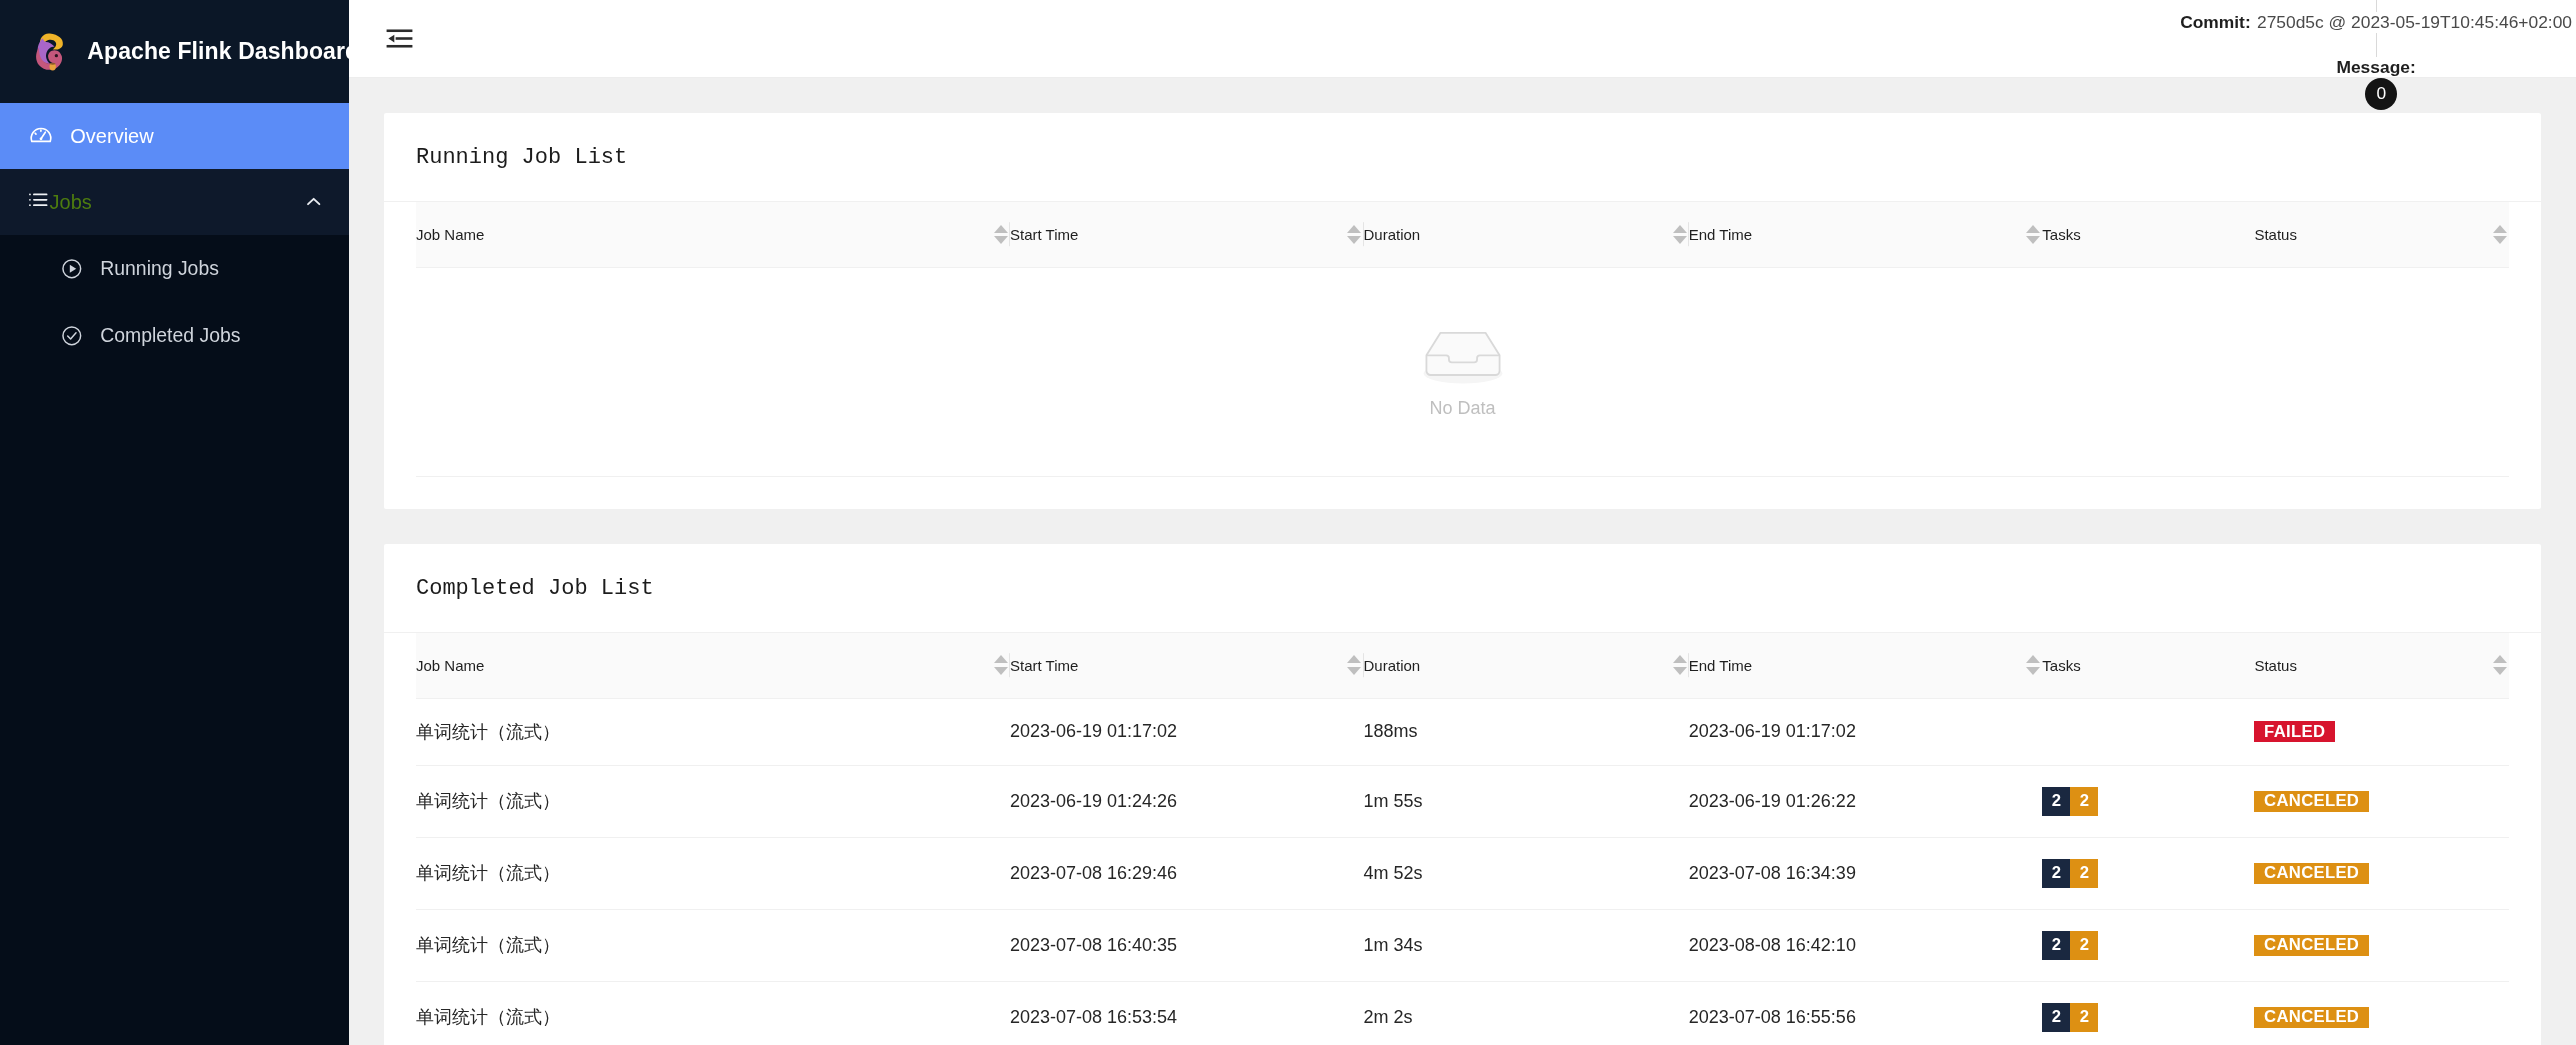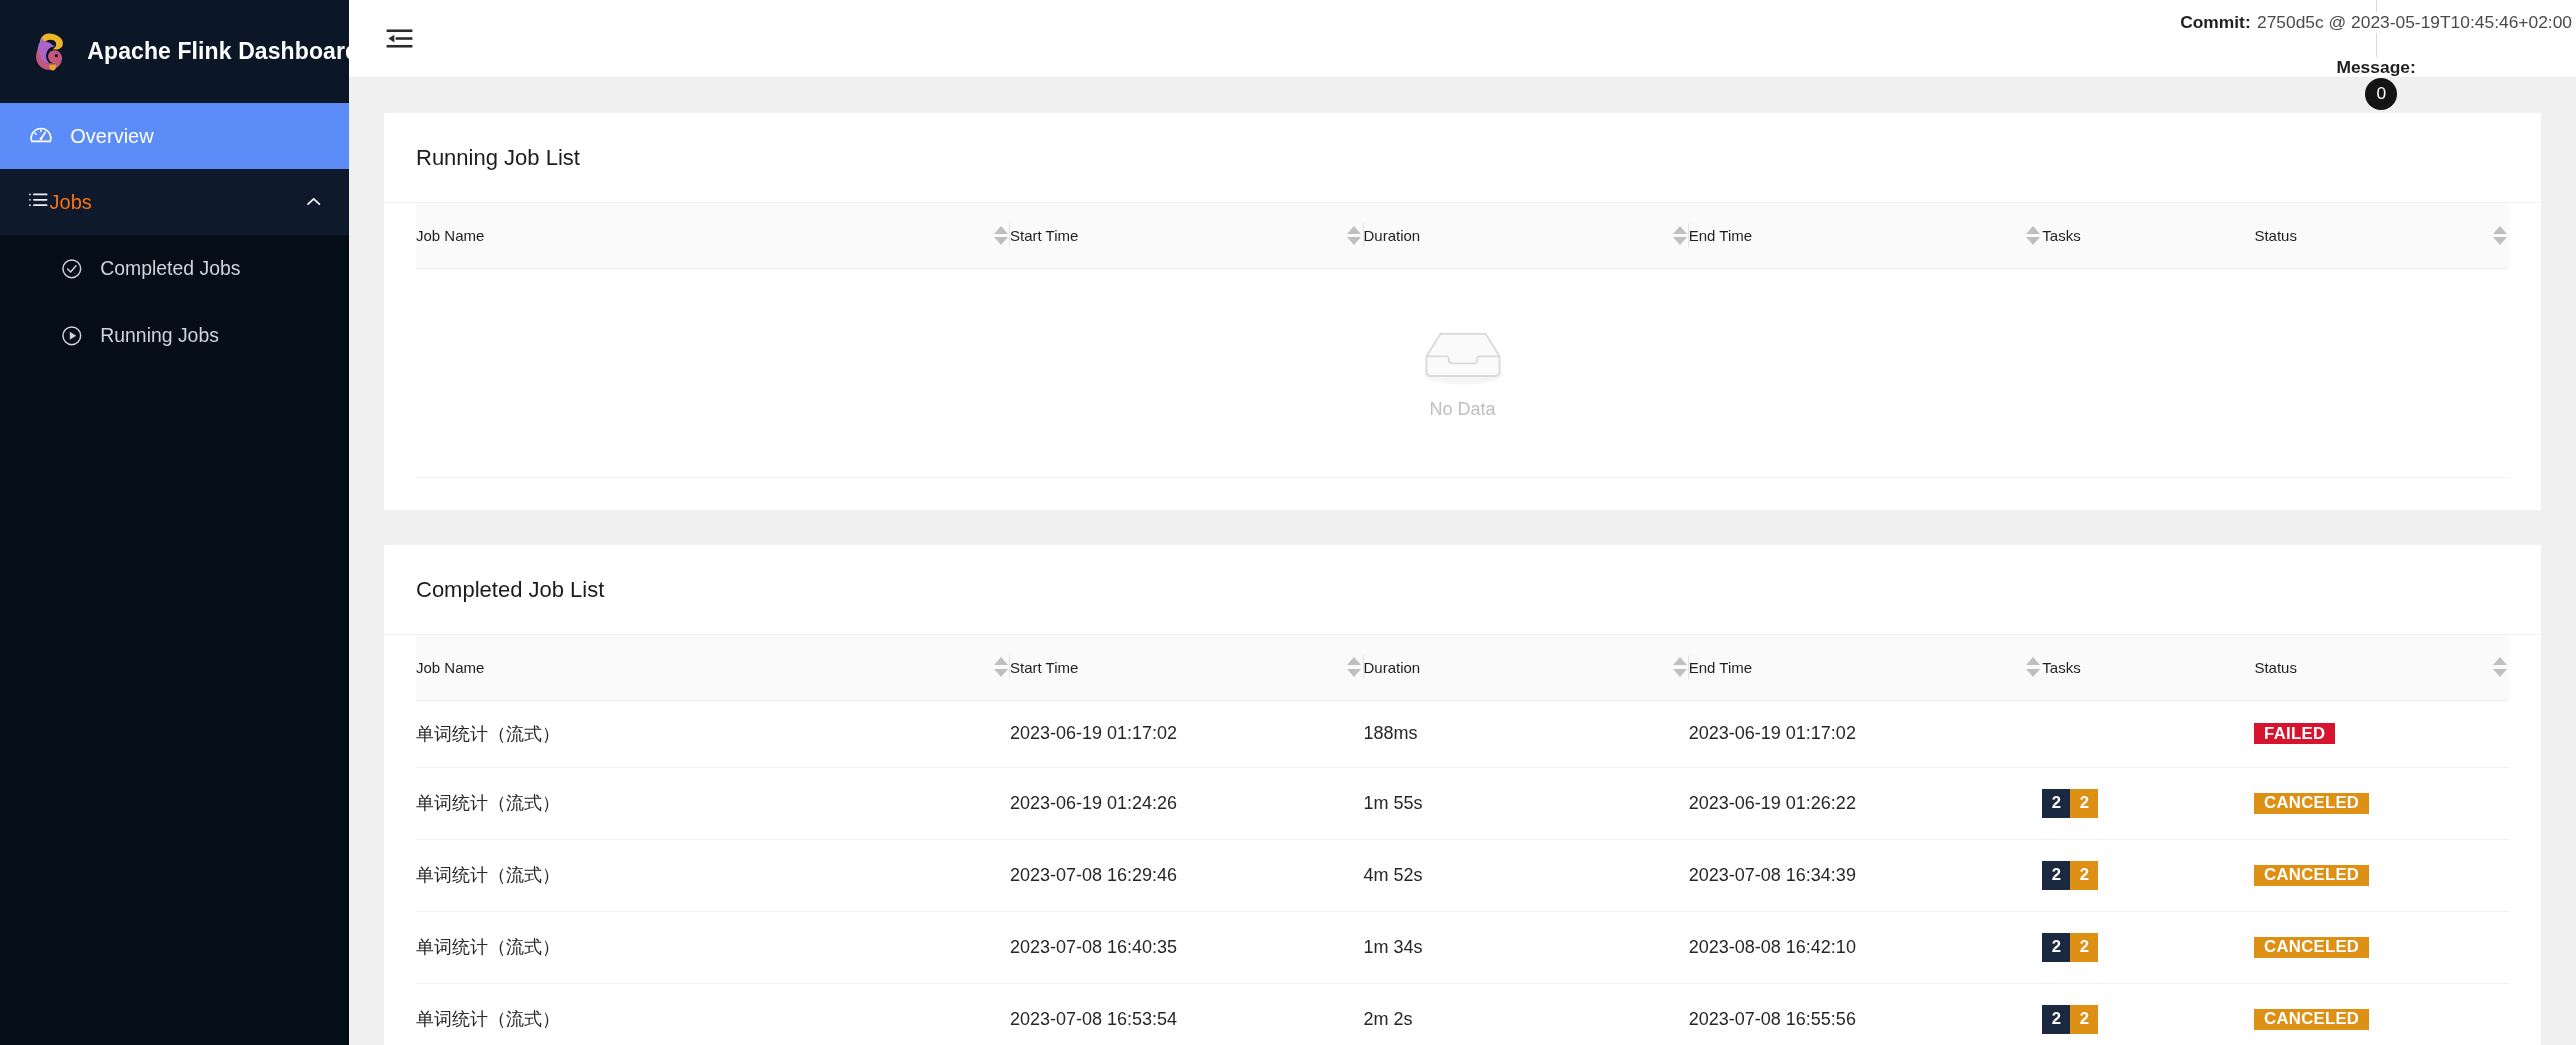--- a/index.html
+++ b/index.html
@@ -76,21 +76,21 @@
 
   .nav-group-header {
     height: 66px;
     display: flex;
     align-items: center;
     padding-left: 26px;
     padding-right: 23.6px;
     background: #0e192b;
     cursor: pointer;
     font-size: 20px;
-    color: #f97316;
+    color: #4d7c0f;
   }
   .nav-group-header .nav-label { flex: 1 1 auto; white-space: nowrap; }
   .caret {
     width: 23.6px; height: 23.6px;
     flex: 0 0 23.6px;
     display: flex; align-items: center; justify-content: center;
   }
 
   .nav-submenu {
     background: #050d19;
@@ -179,20 +179,21 @@
   }
 
   .card {
     background: #ffffff;
     border-radius: 2.1px;
     margin-bottom: 35px;
   }
   .card-head {
     padding: 32px 32px 31px 32px;
     border-bottom: 0.7px solid #f0f0f0;
+    font-family: Liberation Mono, monospace;
   }
   .card-title {
     font-size: 22px;
     color: #1c1c1c;
     font-weight: normal;
   }
   .card-body { padding: 0 32px 32px 32px; }
 
   
   table.jt {
@@ -348,33 +349,33 @@
             <polyline points="5,15 12,8.5 19,15" stroke-linecap="round" stroke-linejoin="round"></polyline>
           </svg>
         </span>
       </div>
 
       <div class="nav-submenu">
         <div class="nav-subitem">
           <span class="nav-icon">
             <svg width="23.6" height="23.6" viewBox="0 0 24 24" fill="none" stroke="#cfd4dc" stroke-width="1.5">
               <circle cx="12" cy="12" r="9"></circle>
-              <polyline points="7.8,12.2 10.8,15.2 16.3,9" stroke-linecap="round" stroke-linejoin="round"></polyline>
+              <polygon points="10,8 16.5,12 10,16" fill="#cfd4dc" stroke="none"></polygon>
             </svg>
           </span>
-          <span class="nav-label">Completed Jobs</span>
+          <span class="nav-label">Running Jobs</span>
         </div>
         <div class="nav-subitem">
           <span class="nav-icon">
             <svg width="23.6" height="23.6" viewBox="0 0 24 24" fill="none" stroke="#cfd4dc" stroke-width="1.5">
               <circle cx="12" cy="12" r="9"></circle>
-              <polygon points="10,8 16.5,12 10,16" fill="#cfd4dc" stroke="none"></polygon>
+              <polyline points="7.8,12.2 10.8,15.2 16.3,9" stroke-linecap="round" stroke-linejoin="round"></polyline>
             </svg>
           </span>
-          <span class="nav-label">Running Jobs</span>
+          <span class="nav-label">Completed Jobs</span>
         </div>
       </div>
 
     </nav>
   </aside>
 
   <div class="main">
 
     <header class="topbar">
       <span class="menu-fold">

